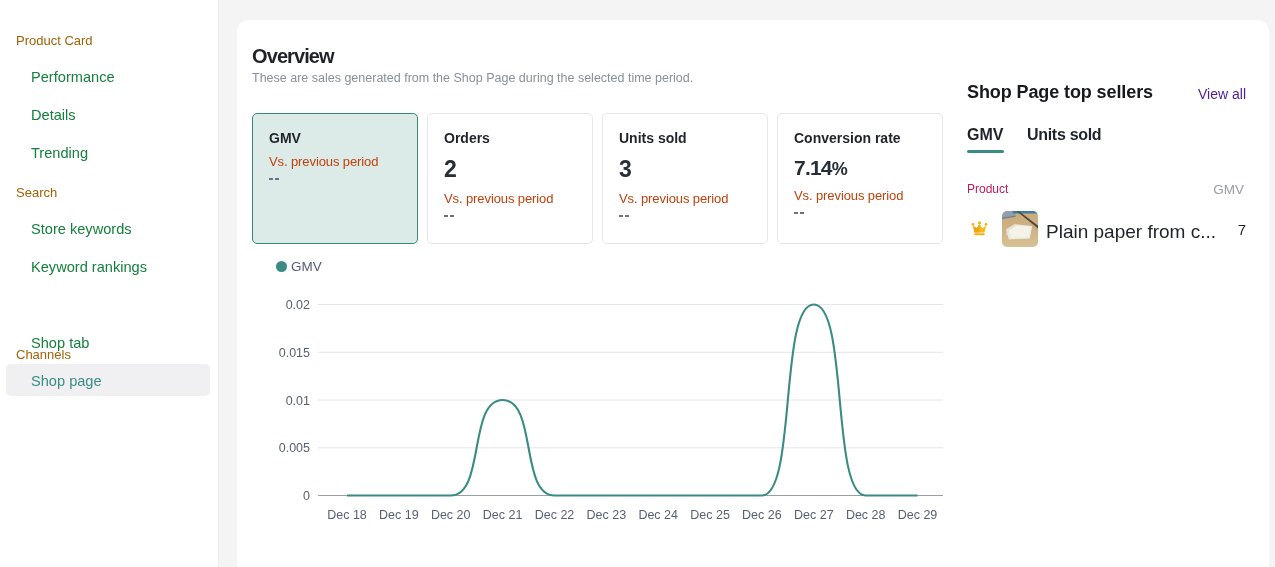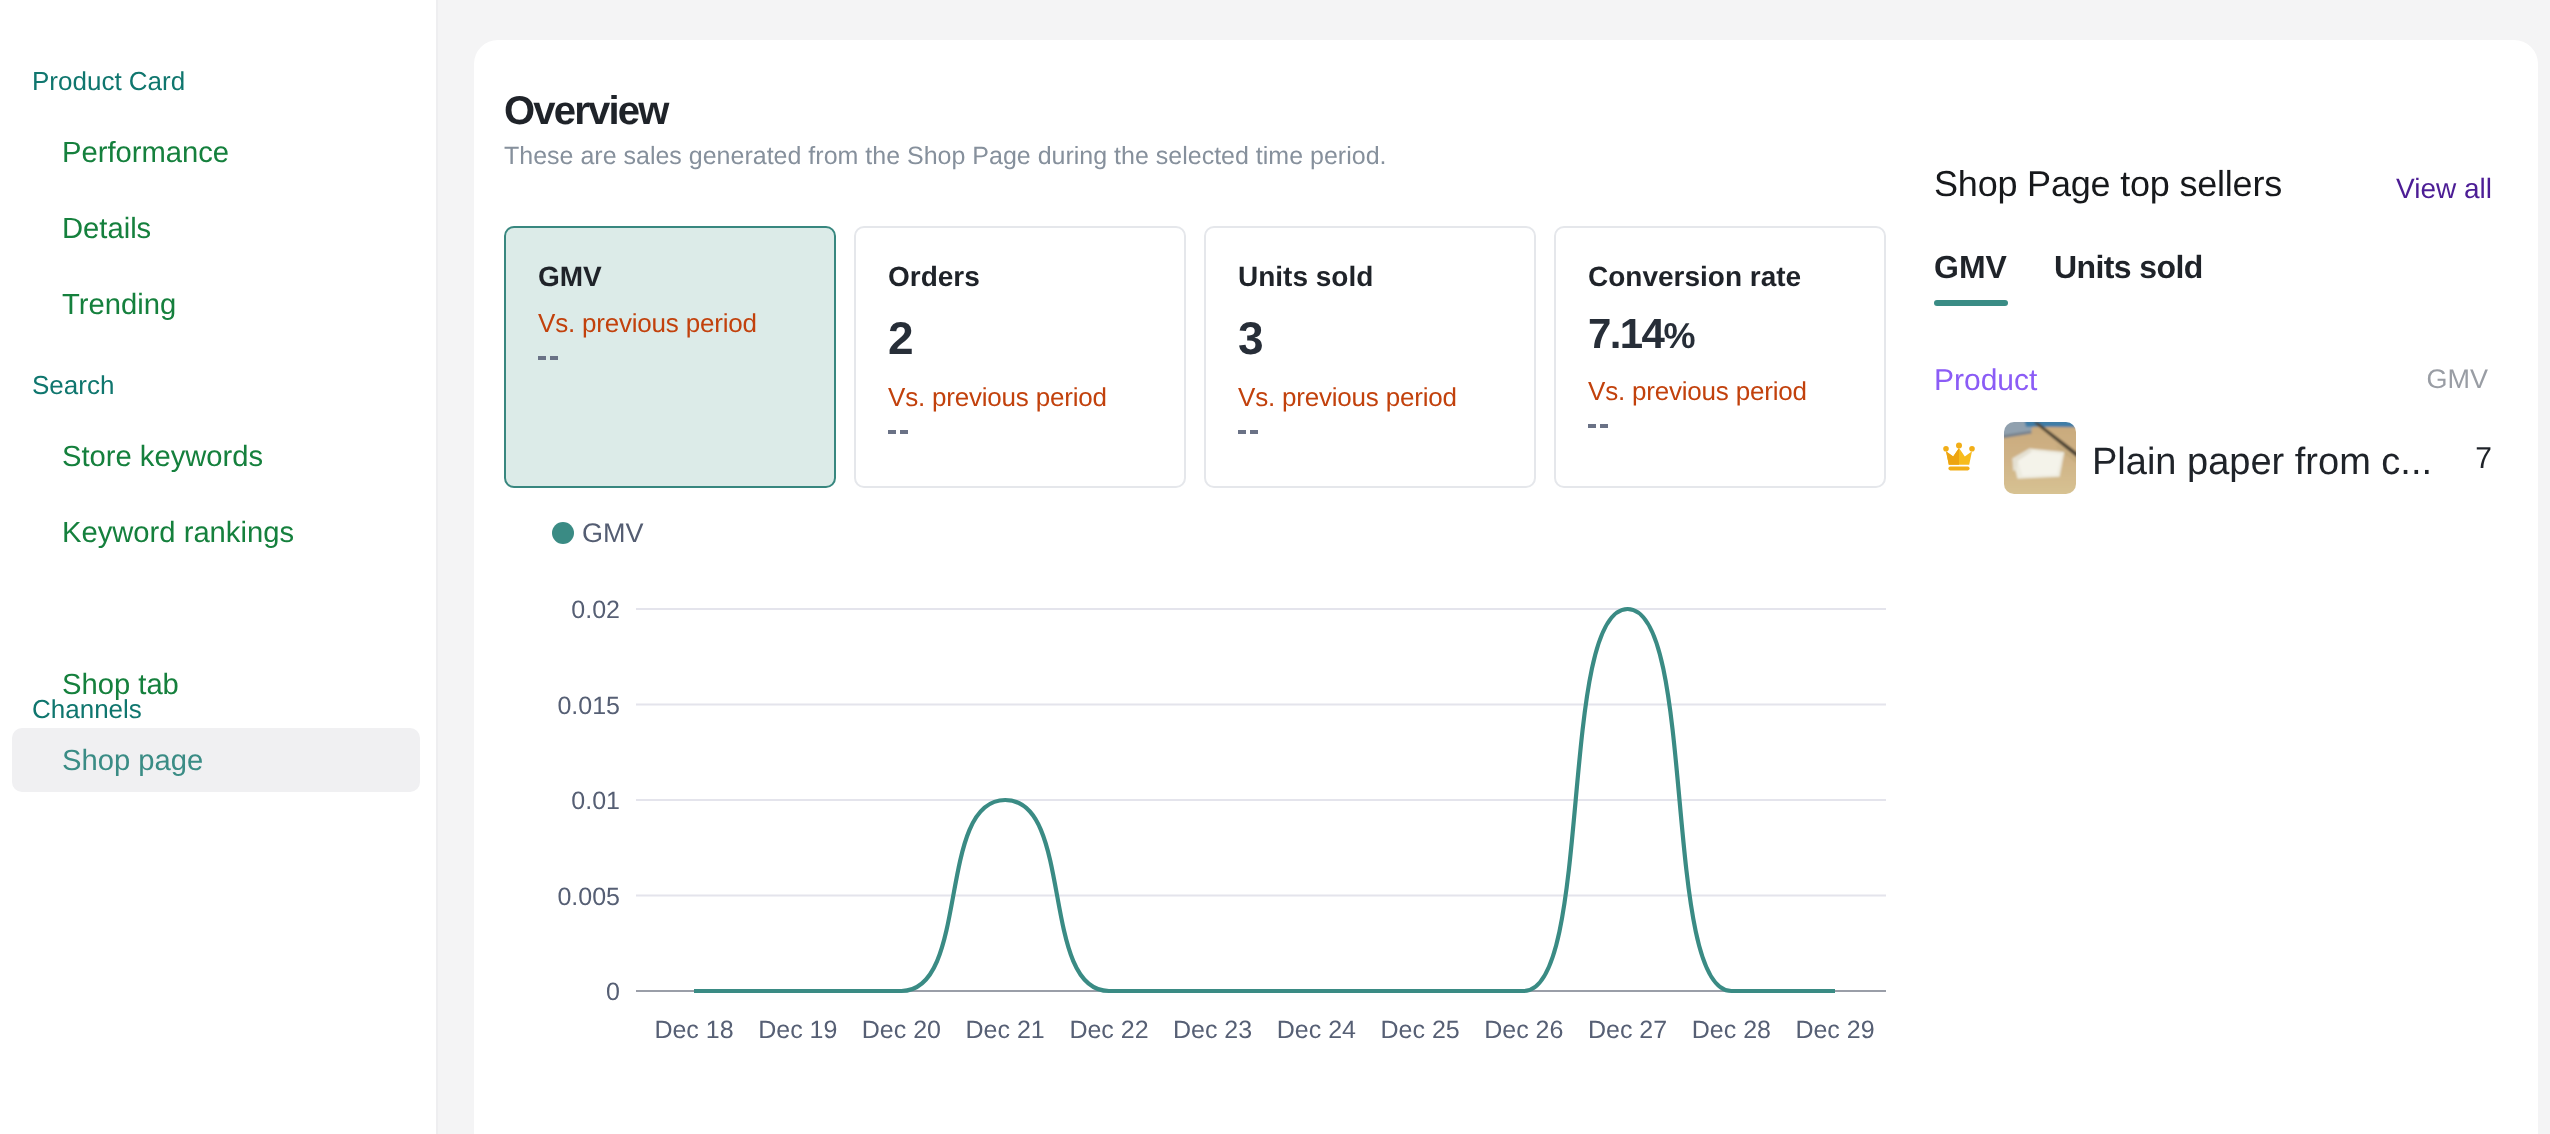--- a/index.html
+++ b/index.html
@@ -2,21 +2,21 @@
 <html><head>
 <meta charset="utf-8">
 <style>
   * { margin:0; padding:0; box-sizing:border-box; }
   html,body { width:1275px; height:567px; overflow:hidden; }
   body { background:#f4f4f5; font-family:"Liberation Sans", sans-serif; position:relative; }
   .abs { position:absolute; }
 
   
   .sidebar { left:0; top:0; width:219px; height:567px; background:#fff; border-right:1px solid #eeeef0; }
-  .sec { position:absolute; left:16px; font-size:13px; color:#0f766e; }
+  .sec { position:absolute; left:16px; font-size:13px; color:#a16207; }
   .item { position:absolute; left:31px; font-size:14.6px; color:#15803d; }
   .hl { position:absolute; left:6px; width:204px; height:32px; top:364px; background:#f0f0f2; border-radius:5px; }
   .item.active { color:#3a8c85; }
 
   
   .card { left:237px; top:20px; width:1032px; height:547px; background:#fff; border-radius:12px 12px 0 0; }
 
   h1.overview { left:252px; top:45px; font-size:20px; font-weight:bold; color:#1f2329; letter-spacing:-0.9px; }
   .desc { left:252px; top:71px; font-size:12.5px; color:#86909c; }
 
@@ -26,26 +26,26 @@
   .stat .val { margin-top:10px; font-size:23px; font-weight:bold; color:#272e38; }
   .stat .val .cur { font-size:16px; font-weight:bold; }
   .stat .vs { margin-top:8px; font-size:13px; color:#c2410c; letter-spacing:-0.1px; }
   .stat .dash { margin-top:9px; height:2px; display:flex; gap:2px; }
   .stat .dash i { display:block; width:3.9px; height:2px; background:#6a7286; }
 
   .legend-dot { left:276px; top:261px; width:11px; height:11px; border-radius:50%; background:#3a8b84; }
   .legend-txt { left:291px; top:259px; font-size:13.5px; color:#545d72; }
 
   
-  .rp-title { left:967px; top:82px; font-size:18px; font-weight:normal; color:#17191c; letter-spacing:-0.1px; }
+  .rp-title { left:967px; top:82px; font-size:18px; font-weight:bold; color:#17191c; letter-spacing:-0.1px; }
   .viewall { top:86px; right:29px; font-size:14px; color:#4c1d95; }
   .tab1 { left:967px; top:126px; font-size:16px; font-weight:bold; color:#1f2329; }
   .tab2 { left:1027px; top:126px; font-size:16px; font-weight:bold; color:#1f2329; letter-spacing:-0.3px; }
   .tabline { left:967px; top:150px; width:37px; height:3px; background:#3a8c85; border-radius:2px; }
-  .th-product { left:967px; top:182px; font-size:15px; color:#8b5cf6; }
+  .th-product { left:967px; top:182px; font-size:12px; color:#be185d; }
   .th-gmv { top:182px; right:31px; font-size:13.5px; color:#999da4; }
   .pname { left:1046px; top:221px; font-size:19px; color:#1f2329; }
   .pval { top:221px; right:29px; font-size:15px; color:#1f2329; }
   .thumb { left:1002px; top:211px; width:36px; height:36px; border-radius:5px; overflow:hidden; }
 </style>
 </head>
 <body>
 
 <div class="abs sidebar">
   <div class="sec" style="top:33px;">Product Card</div>

